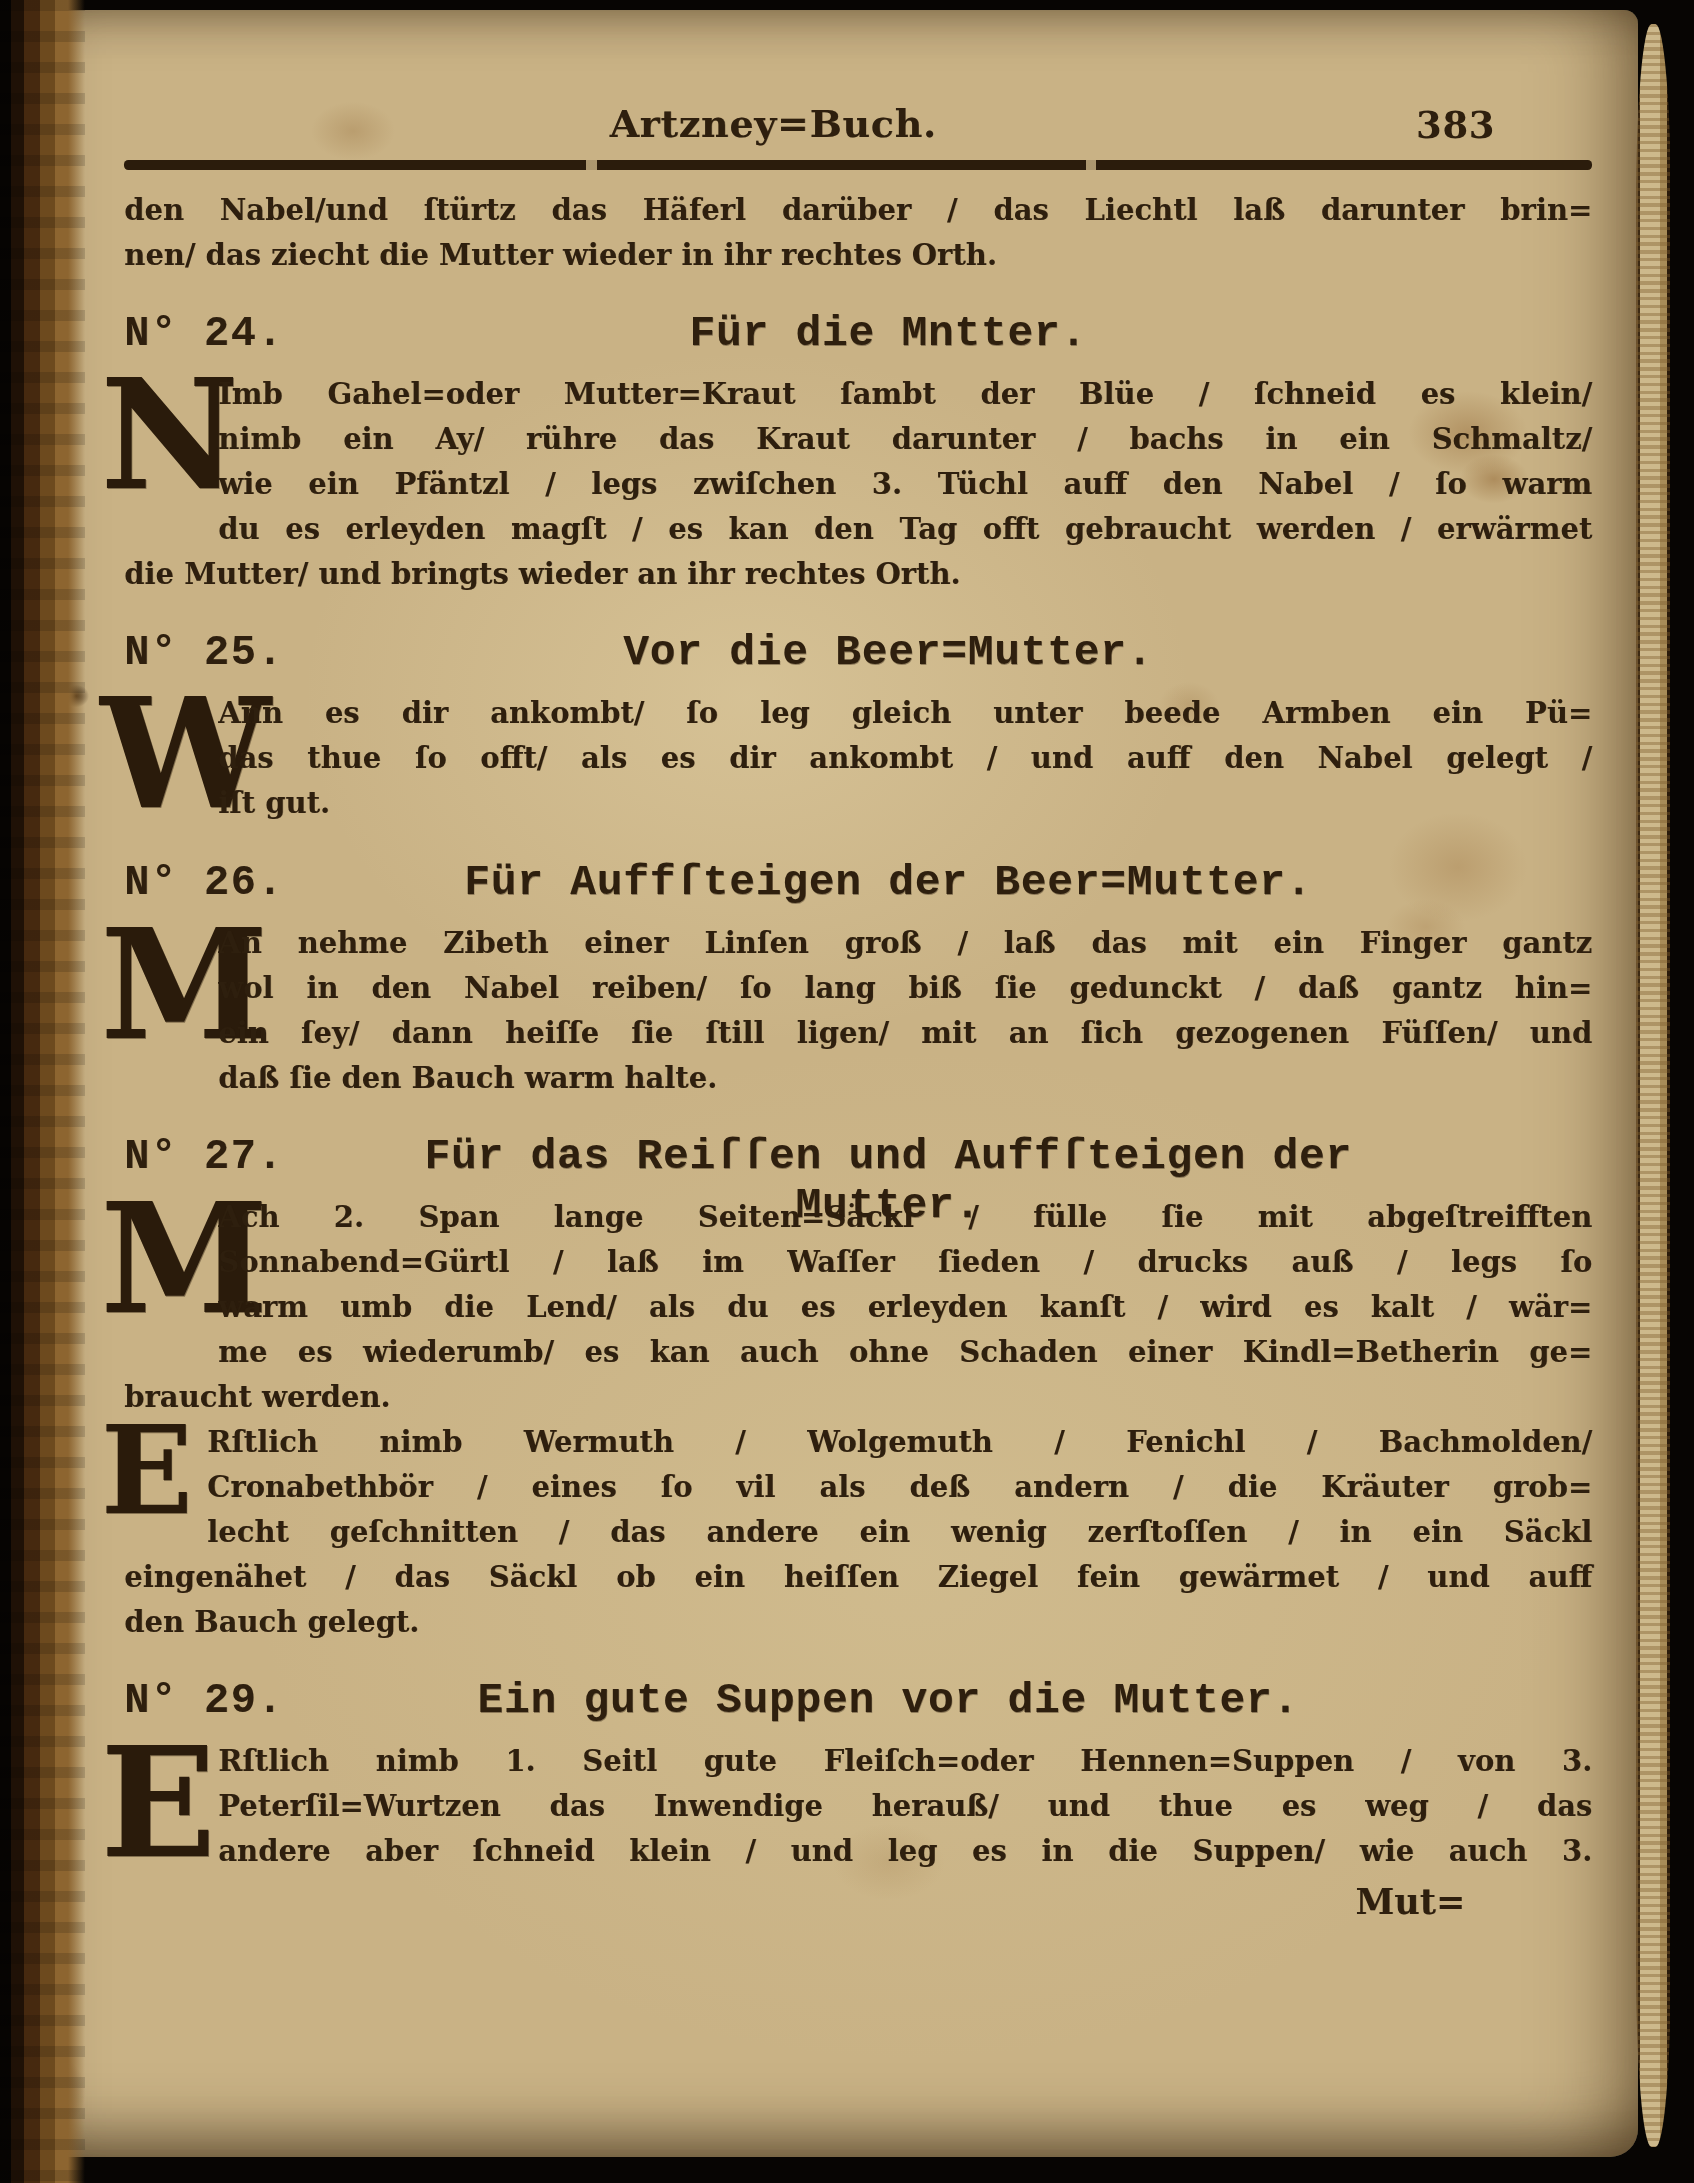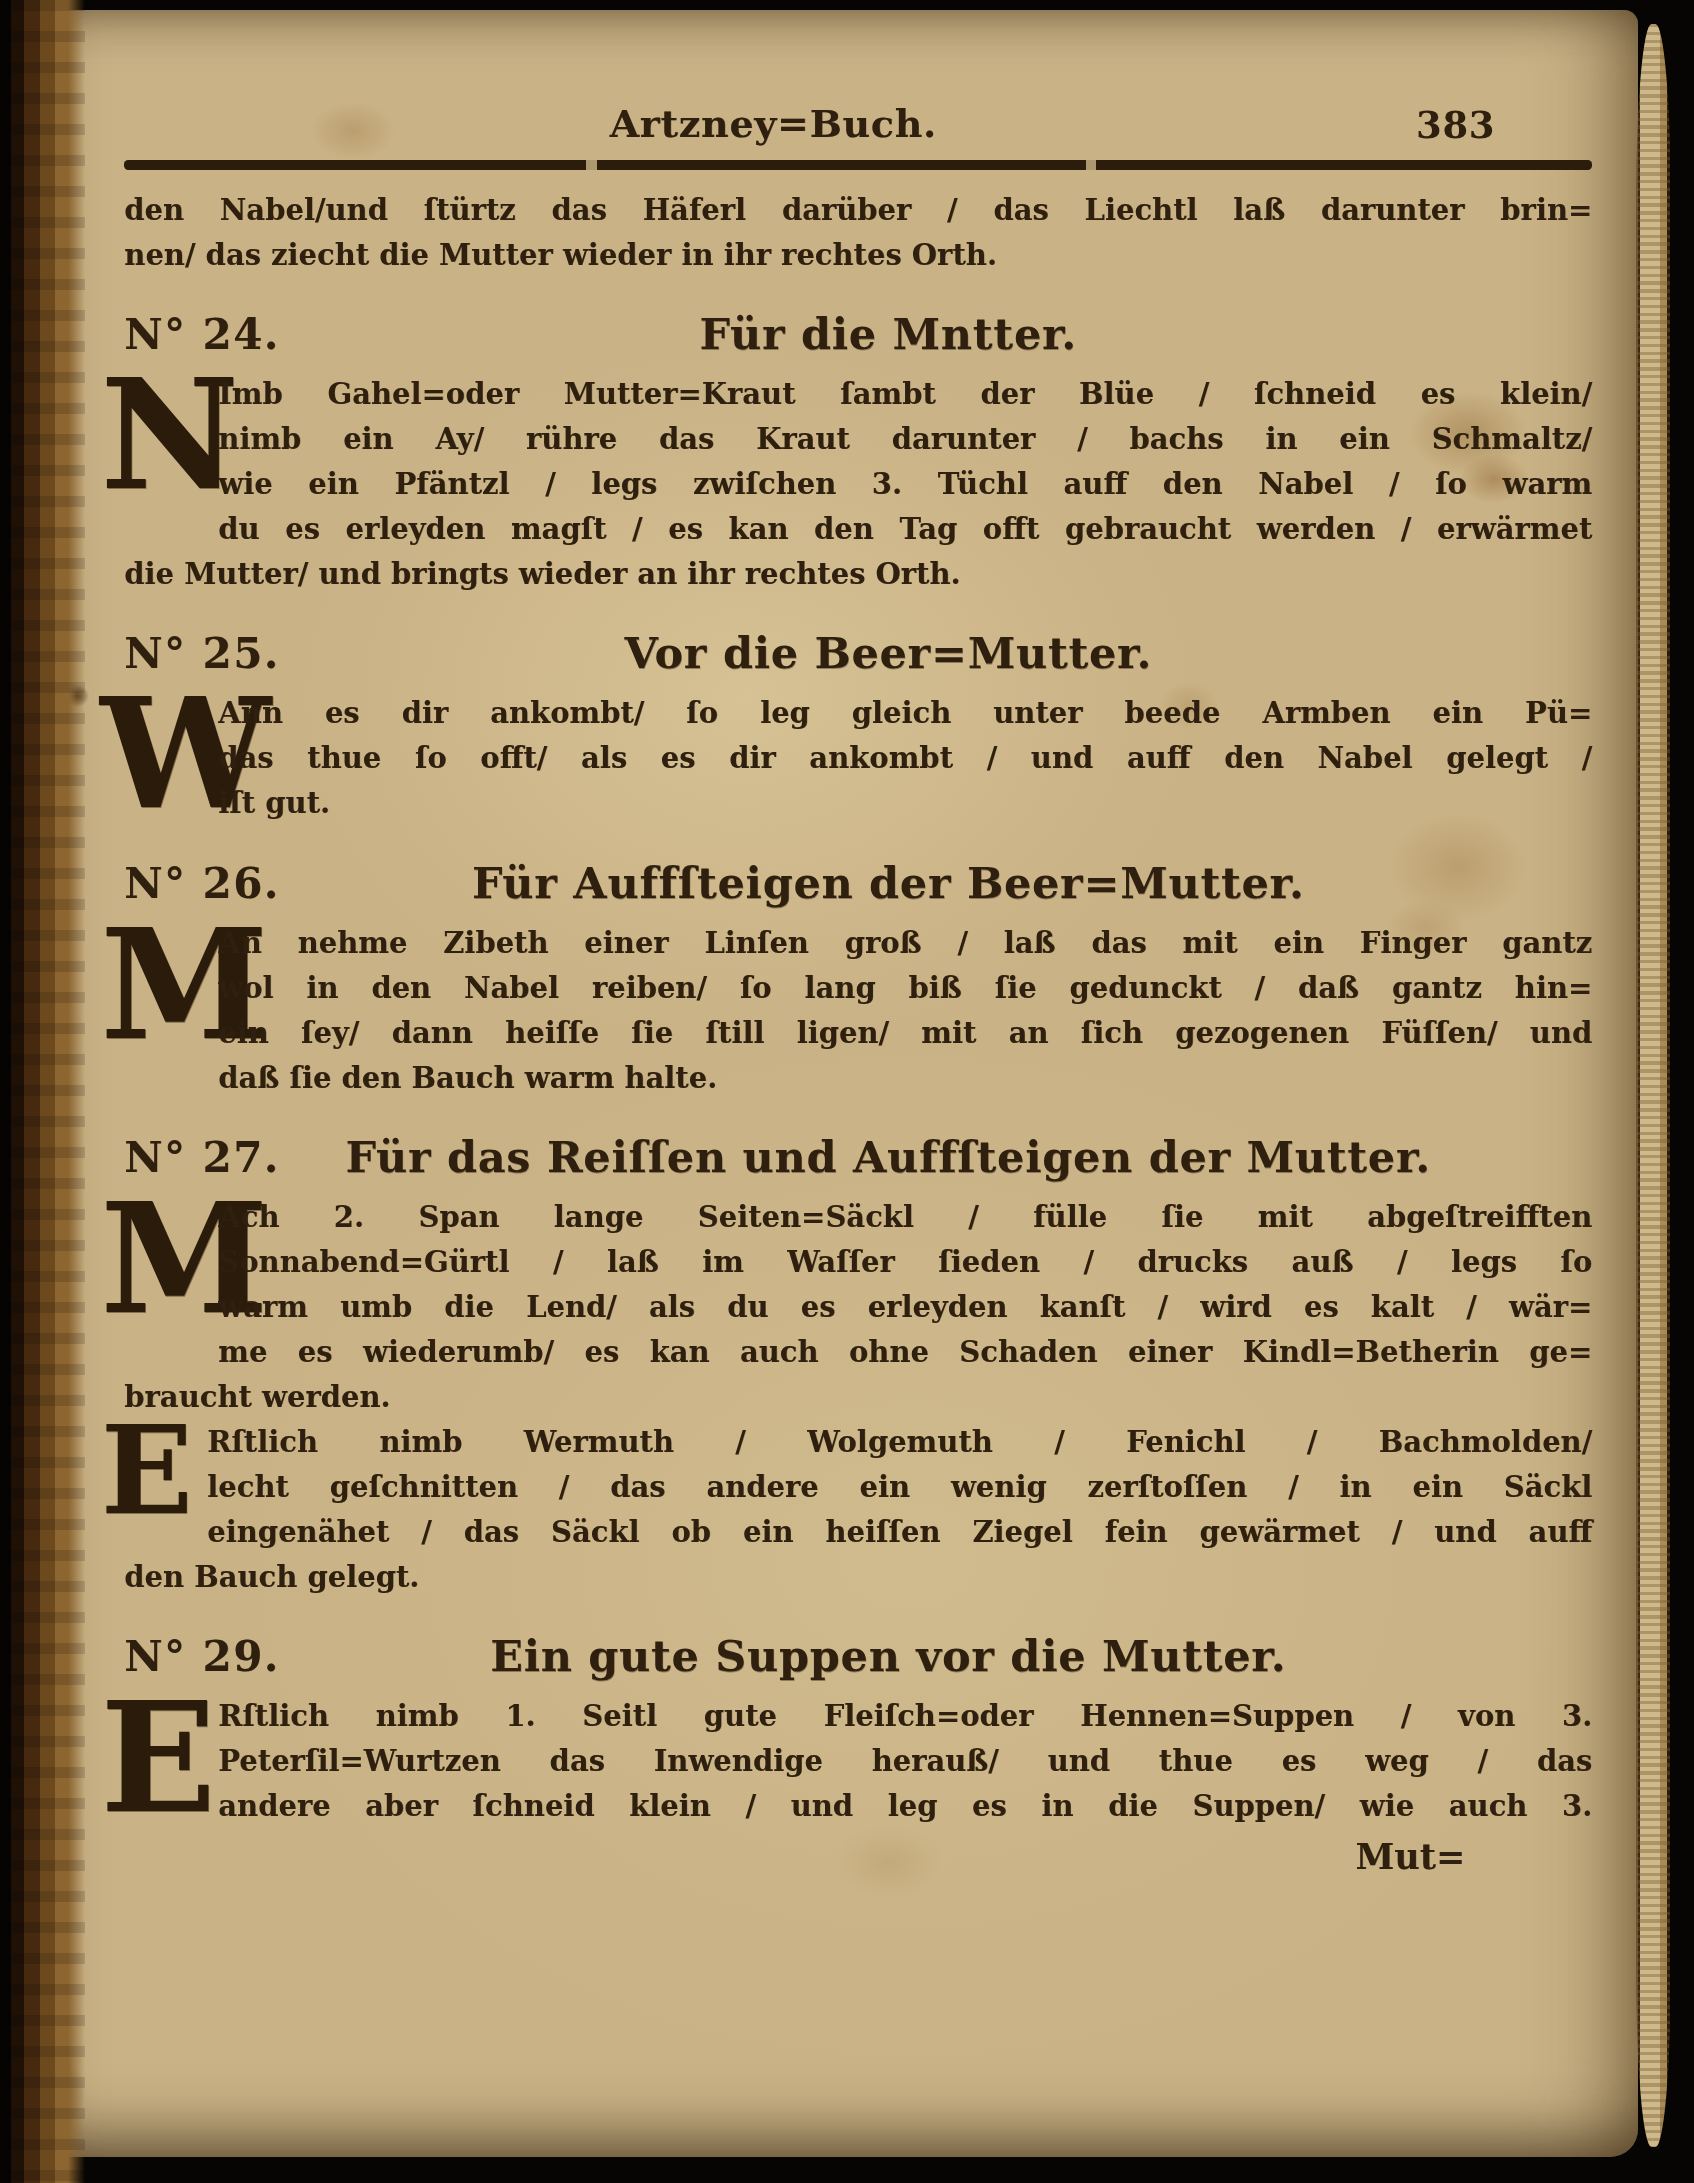--- a/index.html
+++ b/index.html
@@ -71,21 +71,21 @@
   .para{position:relative;}
   .para::after{content:"";display:block;clear:both;}
   .cont{margin-top:18.3px;}
 
   .line{font-size:29px;line-height:45px;font-weight:bold;
         text-align:justify;text-align-last:justify;
         text-shadow:0.4px 0.4px 0 rgba(46,31,14,.35);
         white-space:normal;}
   .line.last{text-align-last:left;}
 
-  .shead{display:flex;align-items:baseline;margin:31px 0 7px;height:56px;}
+  .shead{display:flex;align-items:baseline;margin:31px 0 7px;height:56px;font-family:Liberation Mono, monospace;}
   .snum{font-size:42px;font-weight:bold;min-width:219px;letter-spacing:1.4px;
         text-shadow:0.4px 0.4px 0 rgba(46,31,14,.35);}
   .stitle{flex:1;text-align:center;font-size:43px;font-weight:bold;margin-right:159px;
           letter-spacing:0.7px;text-shadow:0.5px 0.5px 0 rgba(46,31,14,.4);}
 
   .dropcap{float:left;width:104px;height:135px;margin:1.4px 14px 0 -24px;
            font-size:152px;line-height:123px;font-weight:bold;text-align:center;
            color:#2a1b0b;text-shadow:0.7px 0.7px 0 rgba(46,31,14,.45);overflow:visible;}
   .dropcap.span2{height:90px;font-size:121px;line-height:97px;width:93px;}
 
@@ -167,20 +167,21 @@
           <div class="line">warm umb die Lend/ als du es erleyden kanſt / wird es kalt / wär=</div>
           <div class="line">me es wiederumb/ es kan auch ohne Schaden einer Kindl=Betherin ge=</div>
           <div class="line last">braucht werden.</div>
         </div>
       </div>
 
       <div class="section">
         <div class="para">
           <div class="dropcap span2">E</div>
           <div class="line">Rſtlich nimb Wermuth / Wolgemuth / Fenichl / Bachmolden/</div>
+          <div class="line">Cronabethbör / eines ſo vil als deß andern / die Kräuter grob=</div>
           <div class="line">lecht geſchnitten / das andere ein wenig zerſtoſſen / in ein Säckl</div>
           <div class="line">eingenähet / das Säckl ob ein heiſſen Ziegel fein gewärmet / und auff</div>
           <div class="line last">den Bauch gelegt.</div>
         </div>
       </div>
 
       <div class="section">
         <div class="shead">
           <span class="snum">N° 29.</span>
           <span class="stitle">Ein gute Suppen vor die Mutter.</span>

